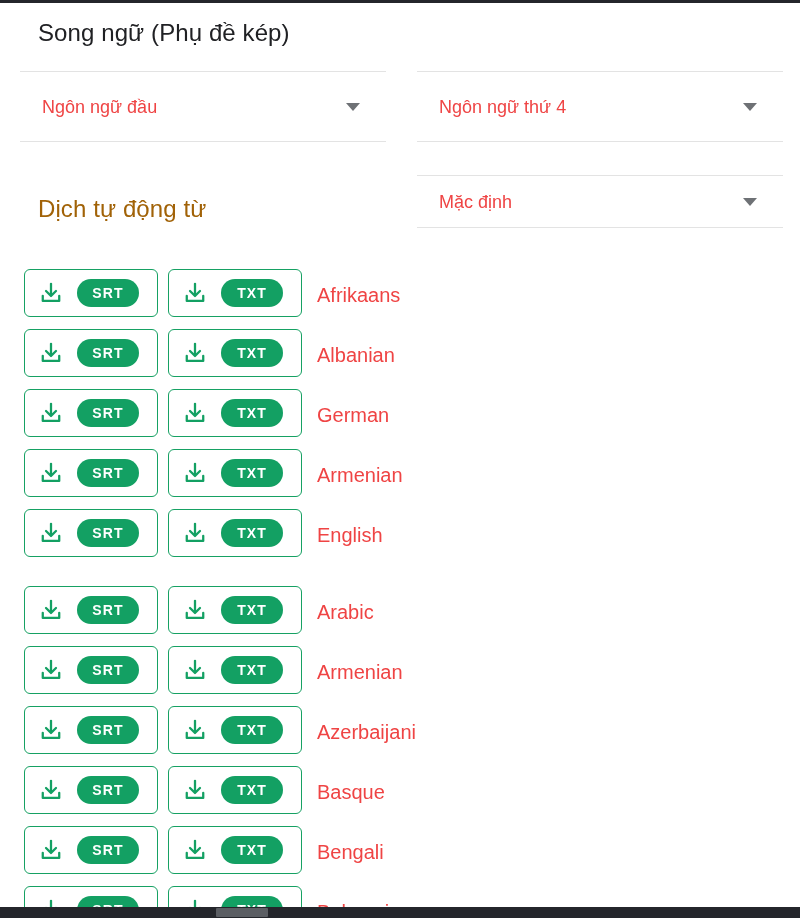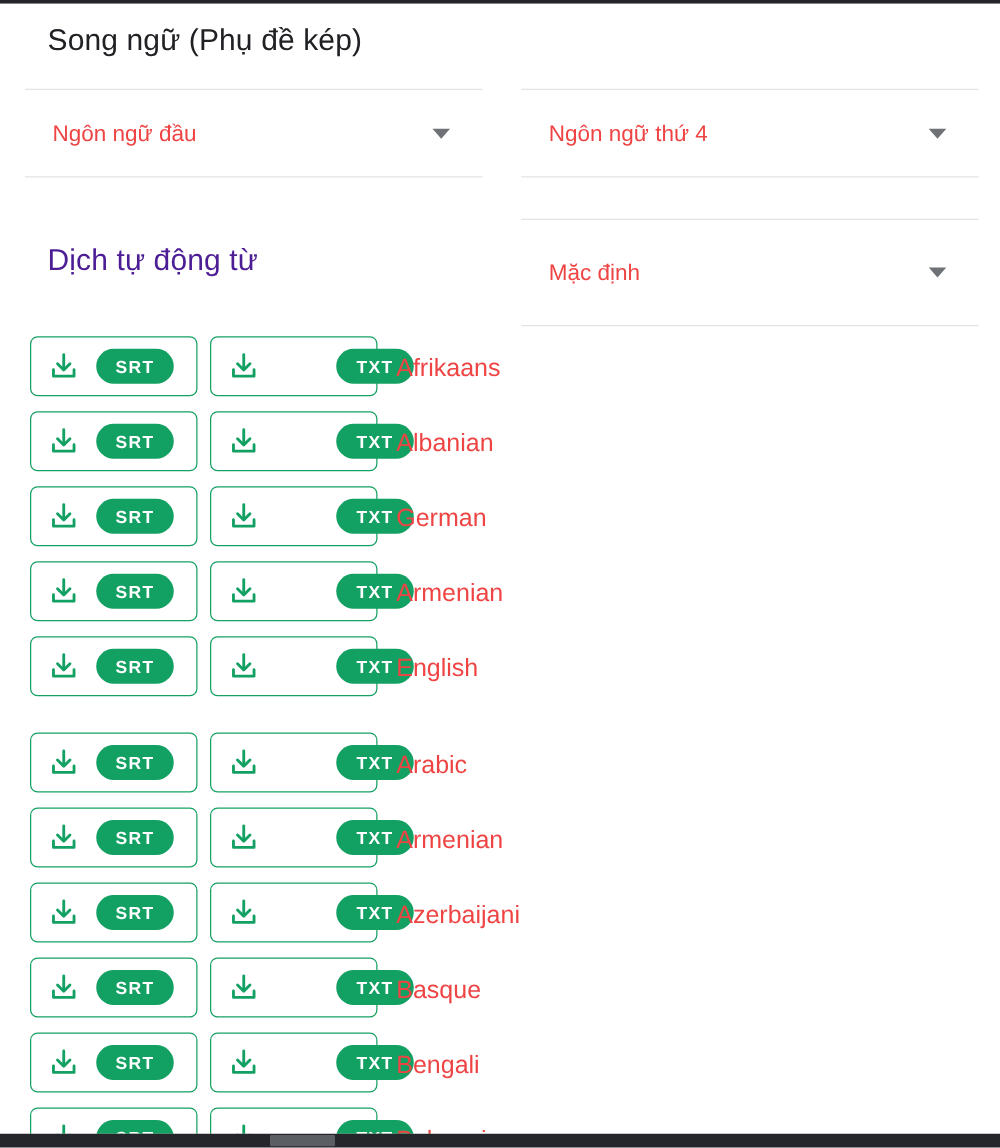--- a/index.html
+++ b/index.html
@@ -48,21 +48,21 @@
     white-space: nowrap;
   }
 
   .subsection-title {
     position: absolute;
     left: 38px;
     top: 190px;
     font-size: 24px;
     line-height: 32px;
     font-weight: 400;
-    color: #4c1d95;
+    color: #a16207;
     letter-spacing: 0.1px;
     white-space: nowrap;
   }
 
   
   .select {
     position: absolute;
     box-sizing: border-box;
     border-top: 1px solid #e3e3e3;
     border-bottom: 1px solid #e3e3e3;
@@ -85,21 +85,21 @@
     top: 50%;
     transform: translateY(-50%);
     width: 0; height: 0;
     border-left: 7px solid transparent;
     border-right: 7px solid transparent;
     border-top: 8px solid #6e7175;
   }
 
   #select-source   { left: 20px;  top: 68px;  width: 366px; height: 71px; }
   #select-target   { left: 417px; top: 68px;  width: 366px; height: 71px; }
-  #select-autotrans{ left: 417px; top: 172px; width: 366px; height: 86px; }
+  #select-autotrans{ left: 417px; top: 172px; width: 366px; height: 53px; }
 
   
   .rows {
     position: absolute;
     left: 0;
     top: 262px;
     width: 800px;
   }
   .lang-row {
     position: relative;
@@ -114,21 +114,21 @@
     height: 48px;
     border: 1.6px solid #16a163;
     border-radius: 6px;
     background: #ffffff;
     display: flex;
     align-items: center;
     padding-left: 13px;
     cursor: pointer;
   }
   .dl-btn.srt { left: 24px;  width: 134px; }
-  .dl-btn.txt { left: 168px; width: 134px; gap: 48px; }
+  .dl-btn.txt { left: 168px; width: 134px; }
 
   .dl-icon {
     width: 26px;
     height: 26px;
     flex: 0 0 26px;
     display: block;
   }
 
   .fmt-pill {
     margin-left: 13px;

